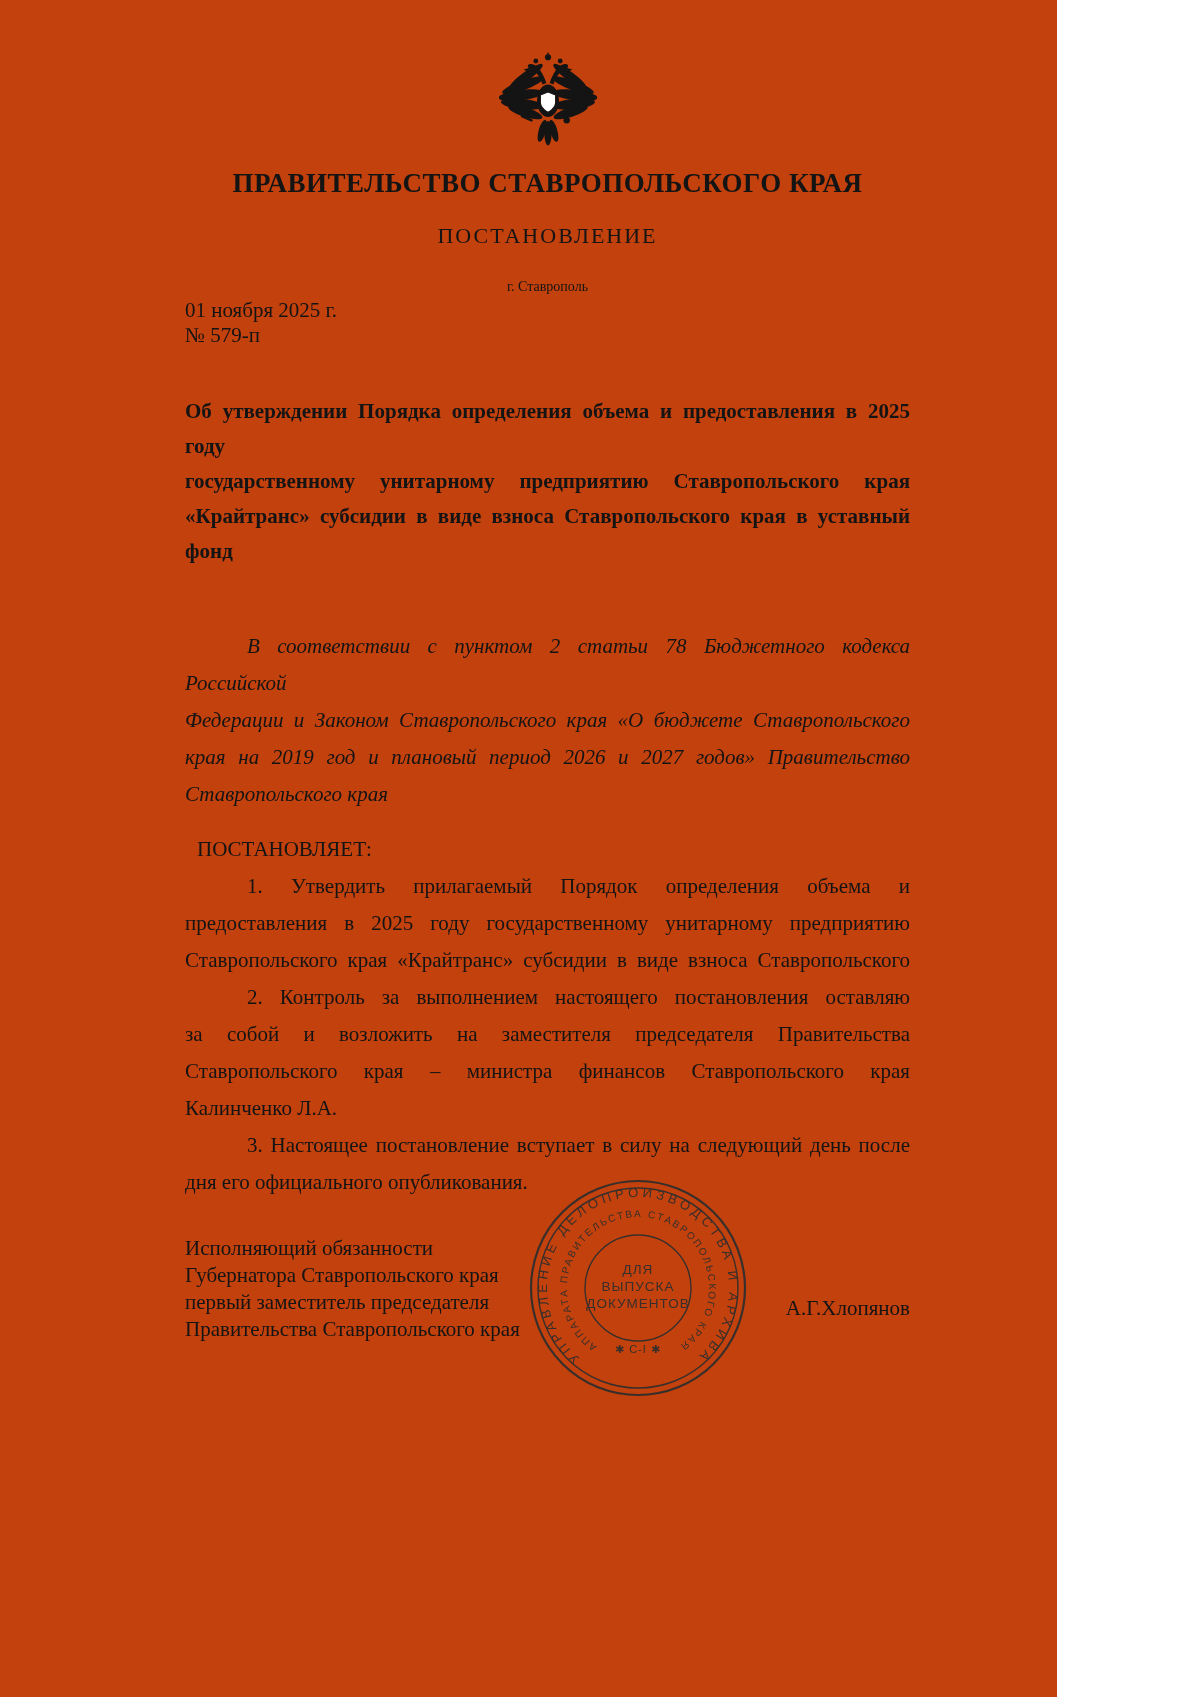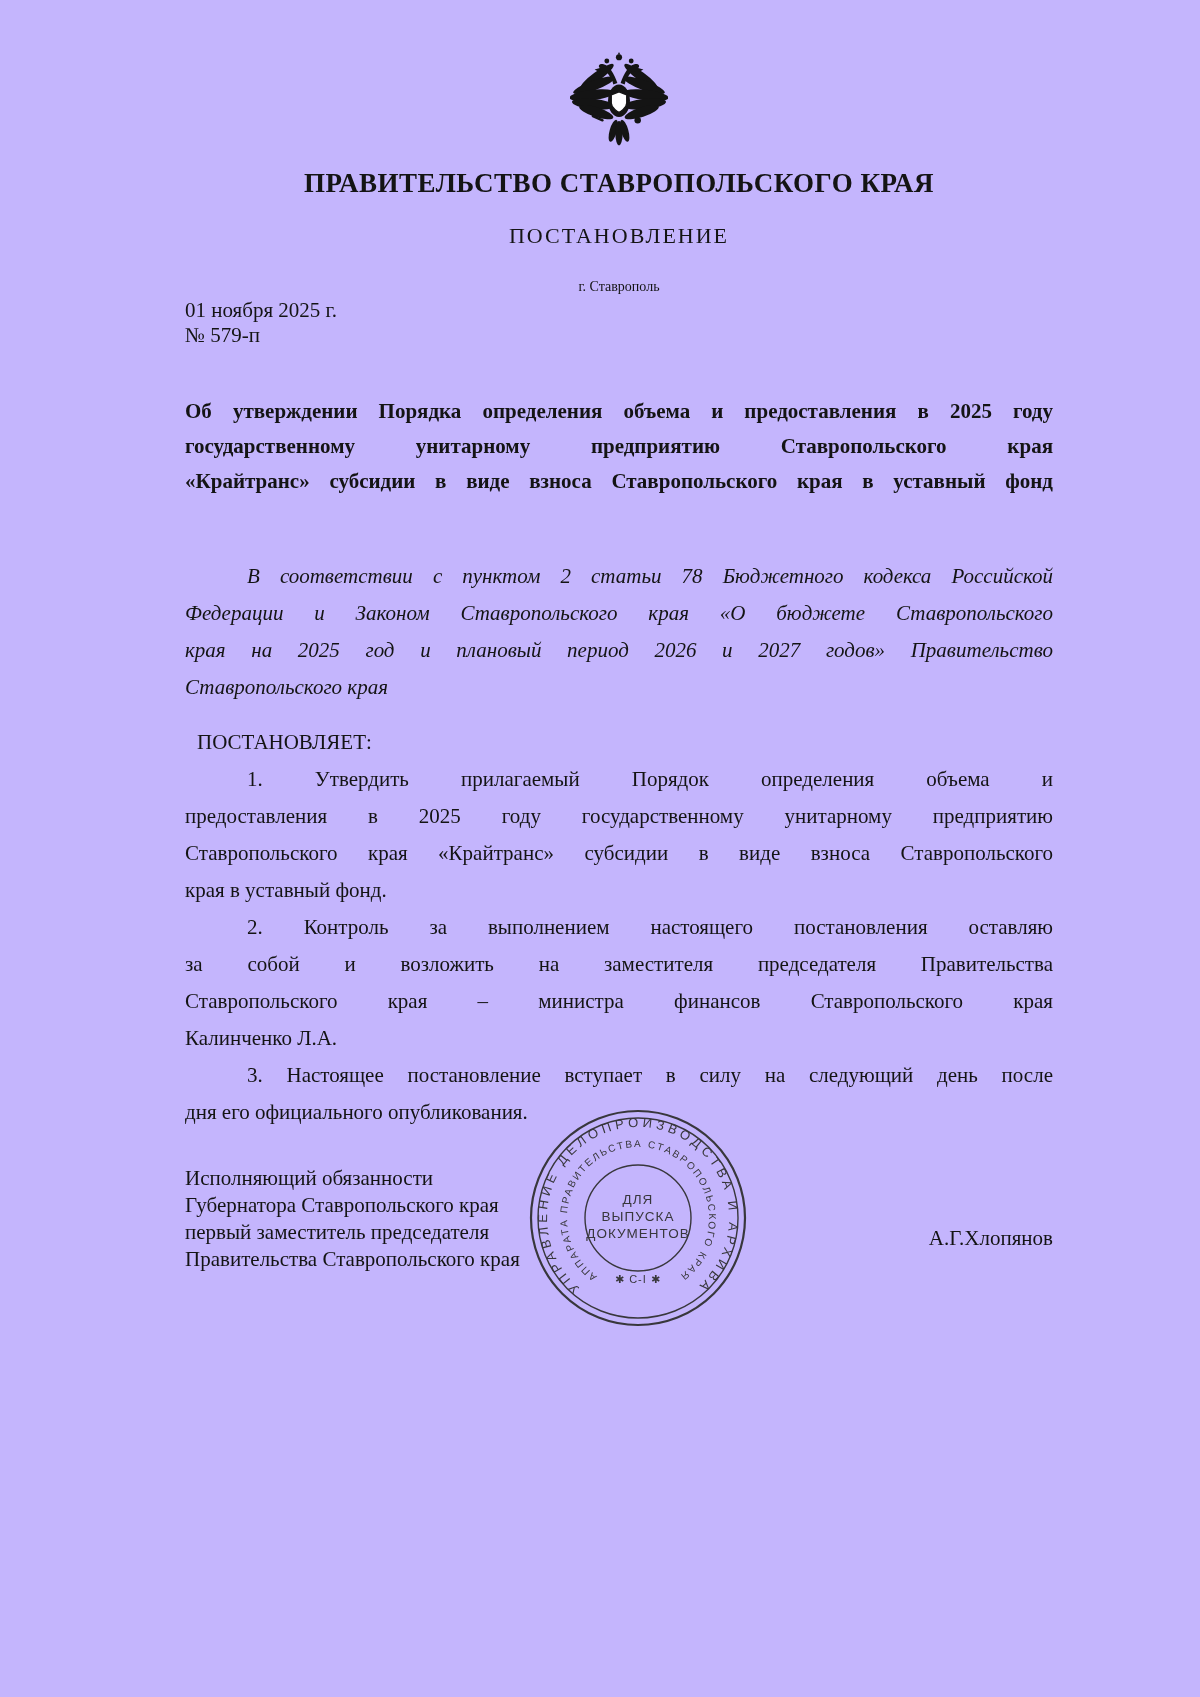--- a/index.html
+++ b/index.html
@@ -1,19 +1,19 @@
 <!DOCTYPE html>
 <html style="--ink: #141414; --stampink: #2e2e2e;"><head>
 <meta charset="utf-8">
 <style>
   :root { --ink:#141414; --stampink:#2e2e2e; }
   * { box-sizing:border-box; }
   html,body { margin:0; padding:0; background:#ffffff; }
   .page {
-    width:1200px; min-height:1697px; background:#c4b5fd; color:var(--ink);
+    width:1057px; min-height:1697px; background:#c2410c; color:var(--ink);
     font-family:"Liberation Serif","DejaVu Serif",serif; font-size:21px;
     position:relative; overflow:hidden;
   }
   .content { padding:52px 147px 40px 185px; }
 
   .emblem { text-align:center; height:106px; }
 
   .org-name { text-align:center; font-size:27px; font-weight:bold; margin-top:10px; letter-spacing:.5px; }
   .doc-type { text-align:center; font-size:22px; margin-top:24px; letter-spacing:2px; }
   .city     { text-align:center; font-size:14px; margin-top:30px; }
@@ -88,31 +88,30 @@
 
     <div class="subject">
       <div class="line j">Об утверждении Порядка определения объема и предоставления в 2025 году</div>
       <div class="line j">государственному унитарному предприятию Ставропольского края</div>
       <div class="line j">«Крайтранс» субсидии в виде взноса Ставропольского края в уставный фонд</div>
     </div>
 
     <div class="para preamble">
       <div class="line j ind">В соответствии с пунктом 2 статьи 78 Бюджетного кодекса Российской</div>
       <div class="line j">Федерации и Законом Ставропольского края «О бюджете Ставропольского</div>
-      <div class="line j">края на 2025 год и плановый период 2026 и 2027 годов» Правительство</div>
+      <div class="line j">края на 2019 год и плановый период 2026 и 2027 годов» Правительство</div>
       <div class="line">Ставропольского края</div>
     </div>
 
     <div class="resolves">ПОСТАНОВЛЯЕТ:</div>
 
     <div class="para">
       <div class="line j ind">1. Утвердить прилагаемый Порядок определения объема и</div>
       <div class="line j">предоставления в 2025 году государственному унитарному предприятию</div>
       <div class="line j">Ставропольского края «Крайтранс» субсидии в виде взноса Ставропольского</div>
-      <div class="line">края в уставный фонд.</div>
     </div>
 
     <div class="para">
       <div class="line j ind">2. Контроль за выполнением настоящего постановления оставляю</div>
       <div class="line j">за собой и возложить на заместителя председателя Правительства</div>
       <div class="line j">Ставропольского края – министра финансов Ставропольского края</div>
       <div class="line">Калинченко Л.А.</div>
     </div>
 
     <div class="para">

